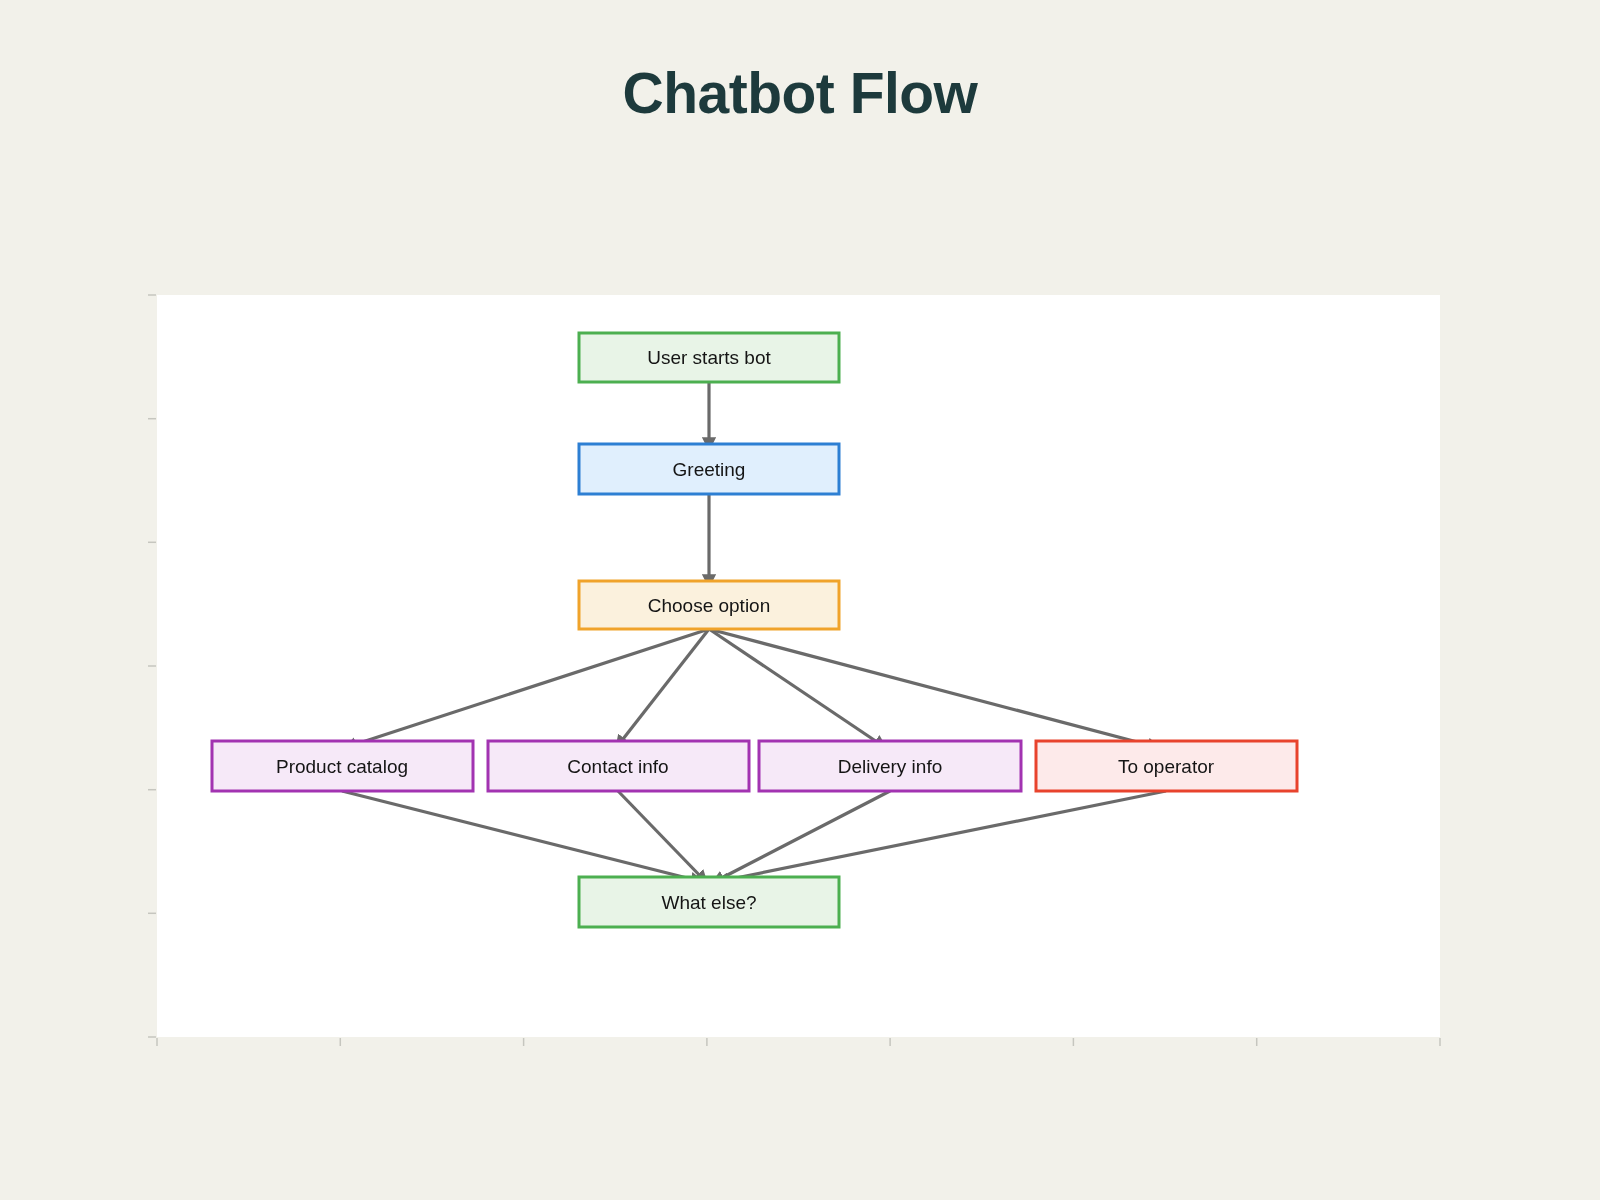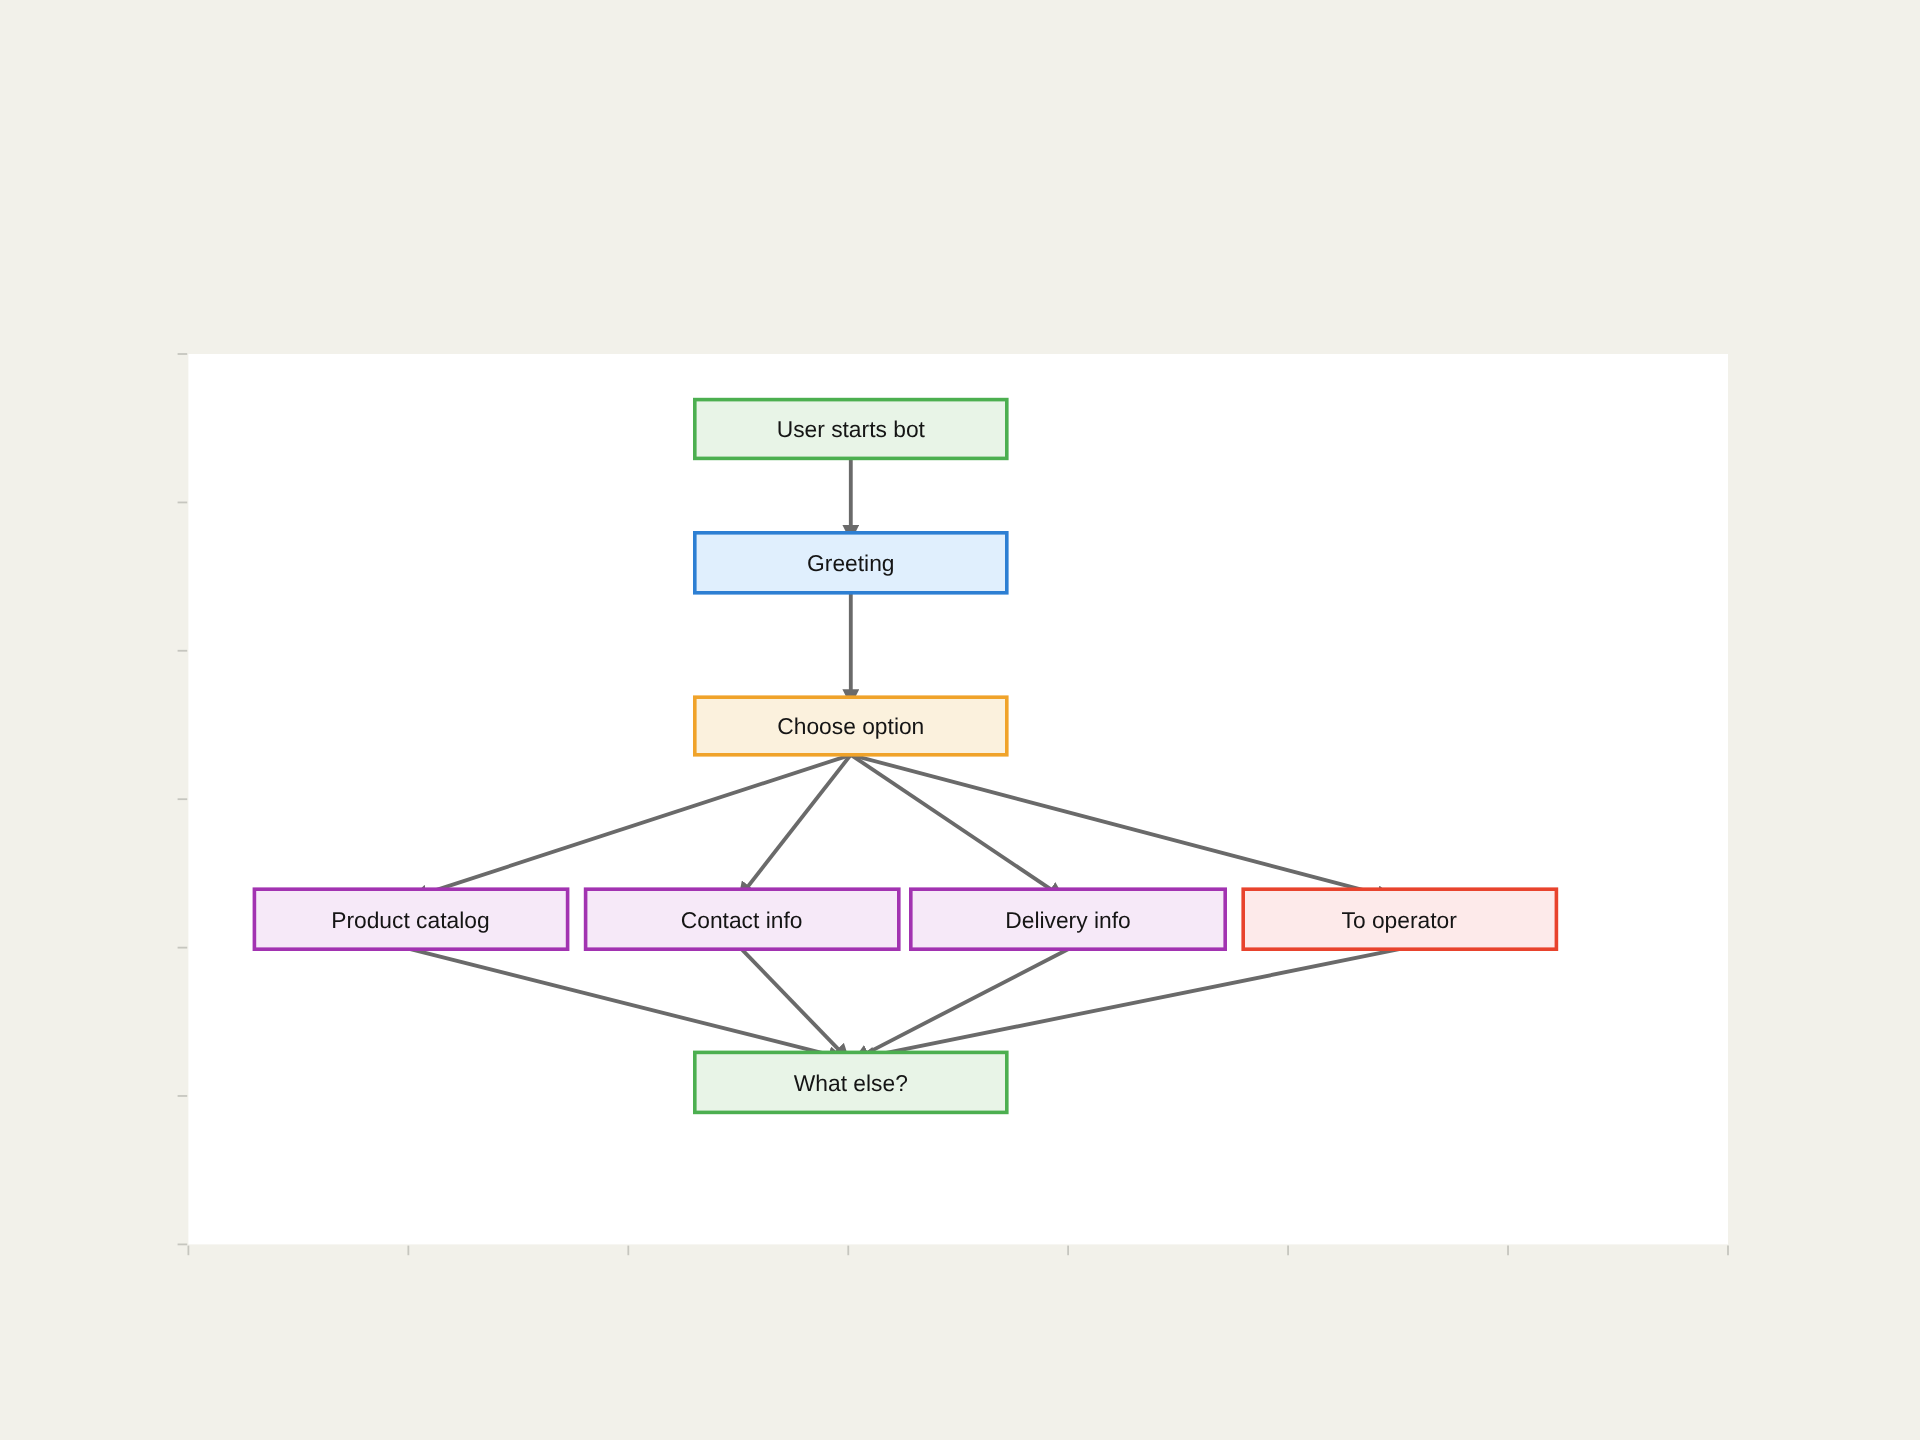--- a/index.html
+++ b/index.html
@@ -37,20 +37,21 @@
     font-family: "Liberation Sans", sans-serif;
     font-size: 19px;
     text-anchor: middle;
   }
 </style>
 </head>
 <body>
 
 <div class="page">
 
+  <h1 class="title">Chatbot Flow</h1>
 
   <svg class="flowchart" width="1600" height="1200" viewBox="0 0 1600 1200">
 
     <defs>
       <marker id="arrowhead" viewBox="0 0 10 10" refX="9" refY="5" markerWidth="4.4" markerHeight="4.4" orient="auto">
         <path d="M 0 0 L 10 5 L 0 10 z" fill="#6a6a6a"></path>
       </marker>
     </defs>
 
     <rect x="157" y="295" width="1283" height="742" fill="#ffffff"></rect>

